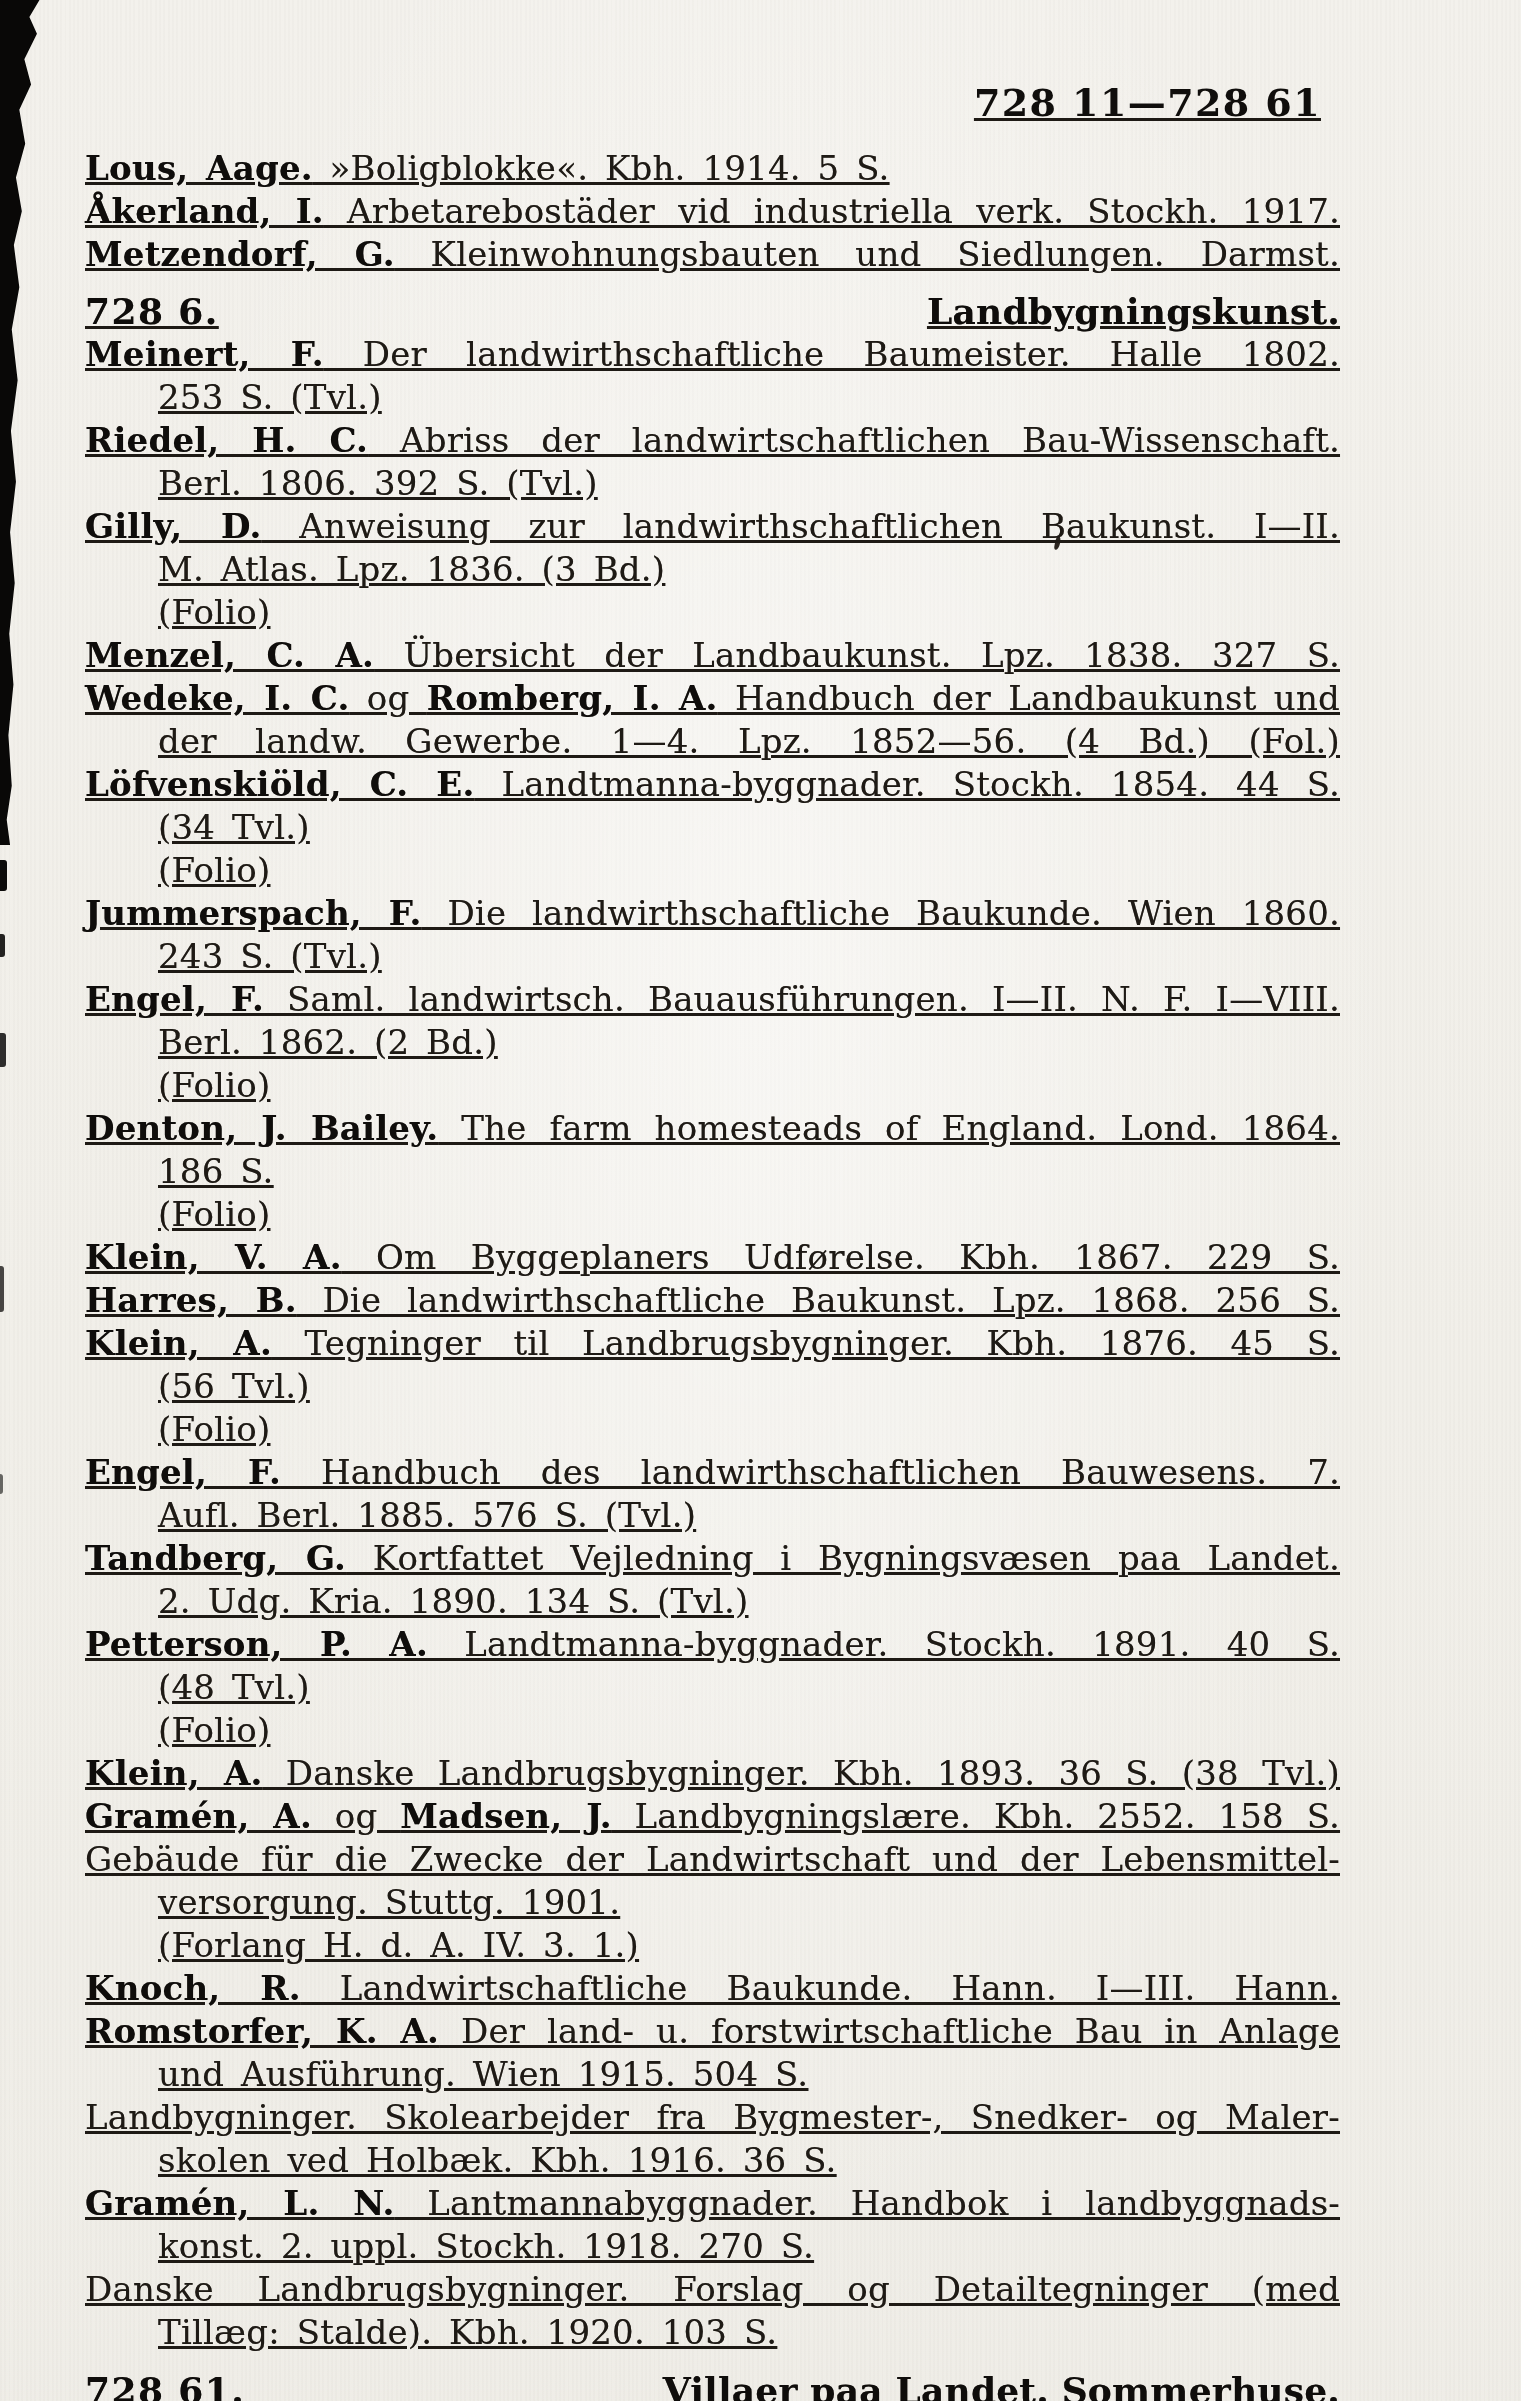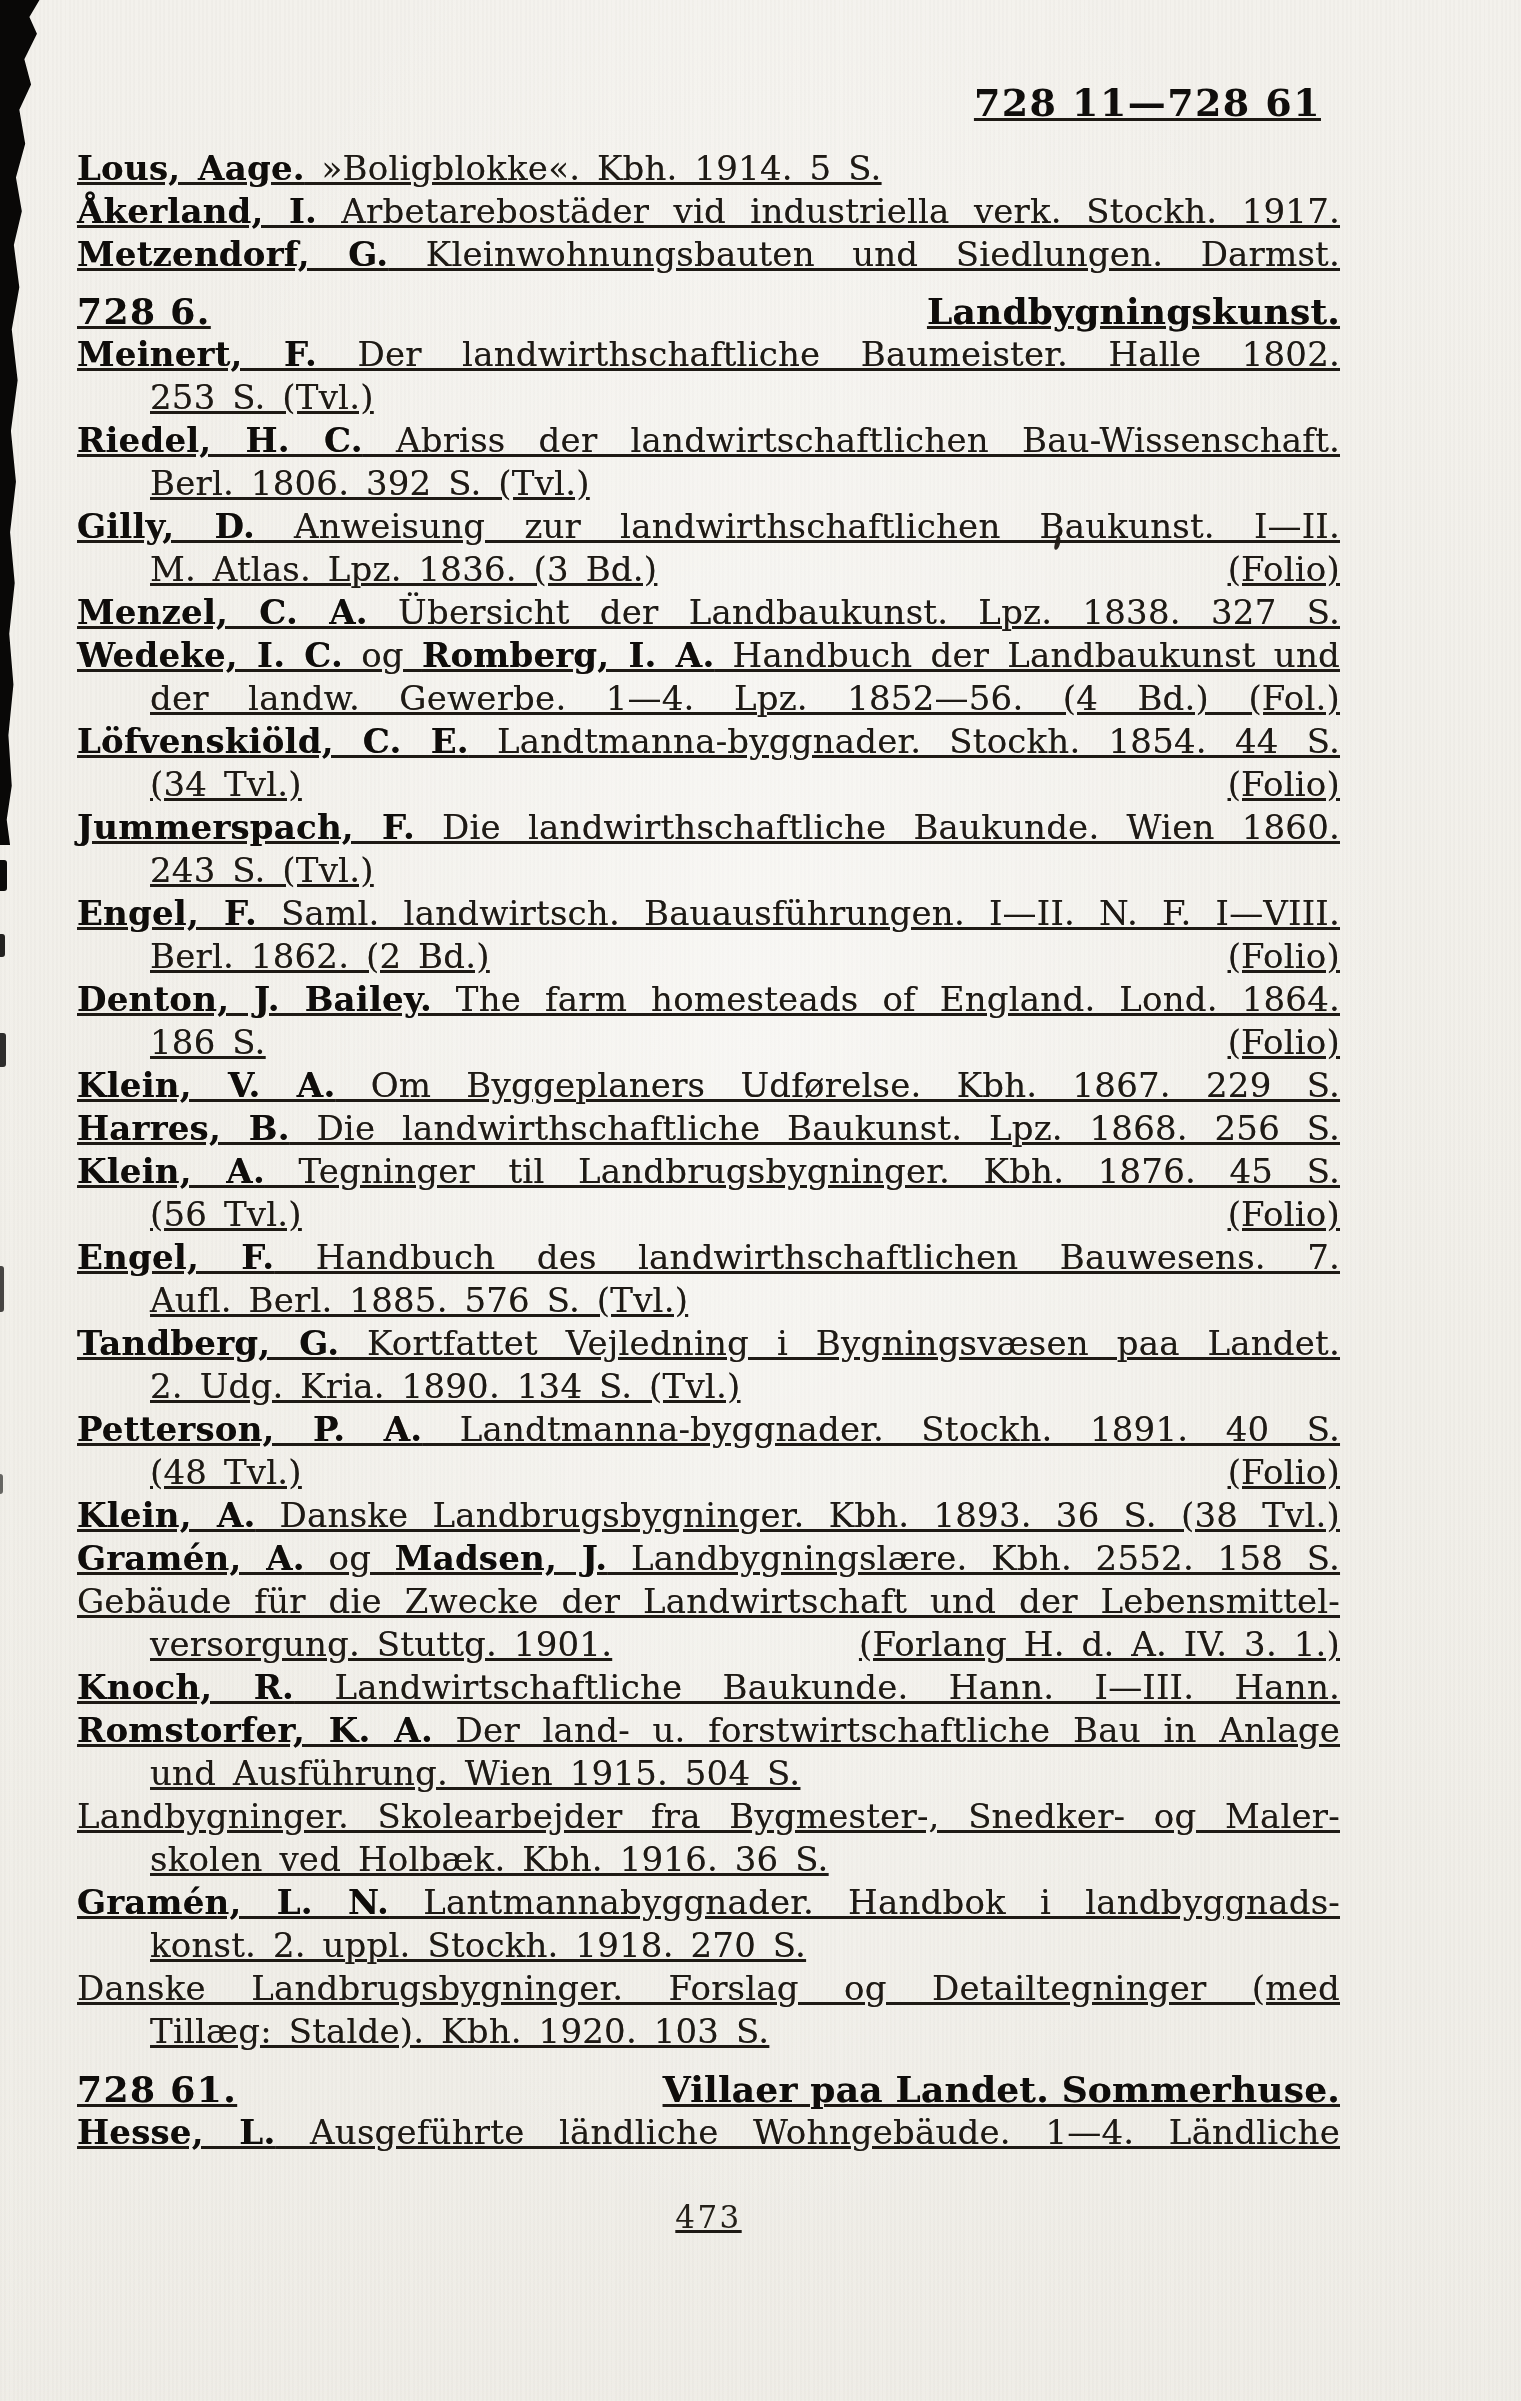--- a/index.html
+++ b/index.html
@@ -56,25 +56,26 @@
     color: #100e0c;
   }
   .entries { margin-top: 23px; }
   .line {
     font-size: 34px;
     line-height: 43px;
     min-height: 43px;
     letter-spacing: 0.2px;
     text-shadow: 0 0 0.5px rgba(30,22,14,0.55);
     white-space: normal;
+    margin-left: 8px;
   }
   .line:not(.j):not(.section) { word-spacing: 0.17em; }
   .line.ind { padding-left: 73px; }
   .line.j { text-align: justify; text-align-last: justify; text-justify: inter-word; }
-  .line.flexrow { display: flex; justify-content: space-between; }
+  .line.flexrow { display: flex; justify-content: space-between; flex-direction: column; }
   .line .b, .b { font-weight: bold; color: #0f0d0b; }
   .section {
     display: flex; justify-content: space-between;
     margin-top: 14.4px;
     font-size: 36px;
     font-weight: bold;
     color: #0f0d0b;
     gap: 19px;
   }
   .section .num { letter-spacing: 1.4px; }

